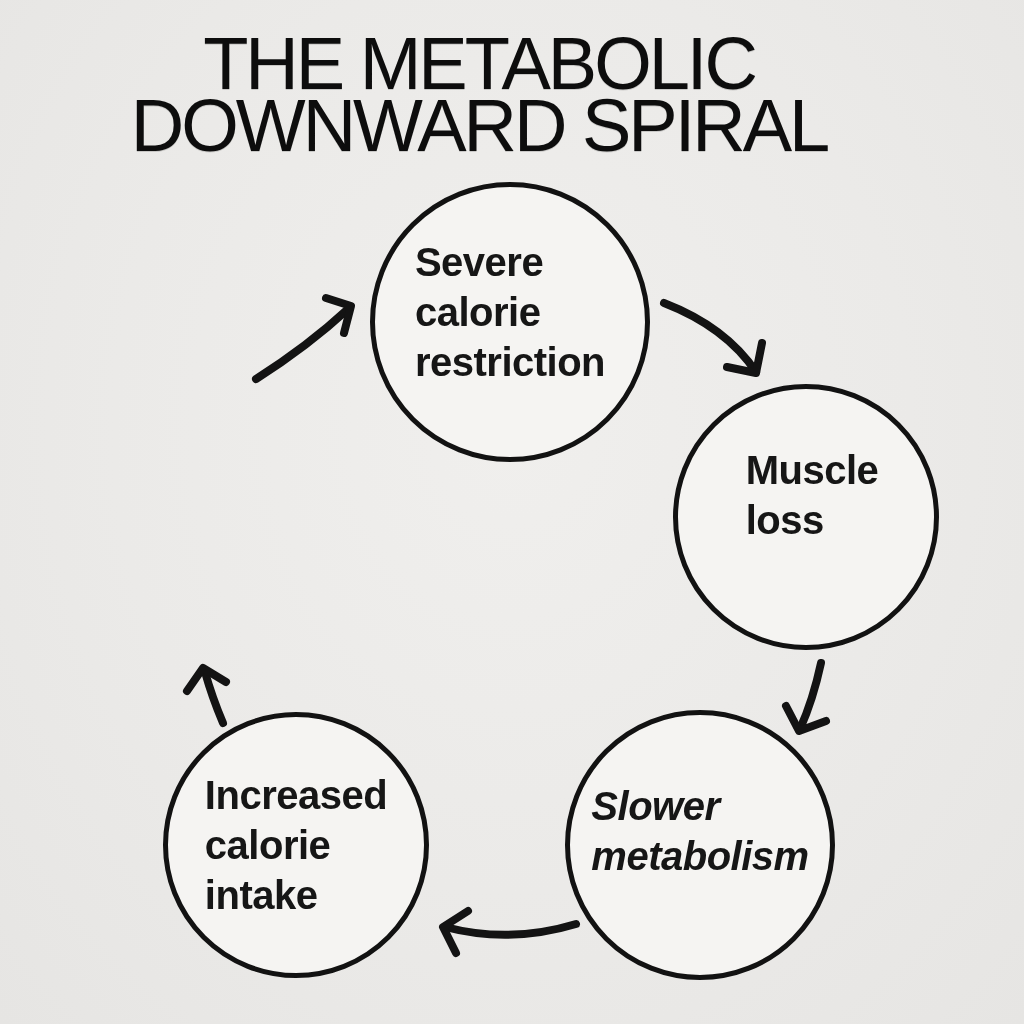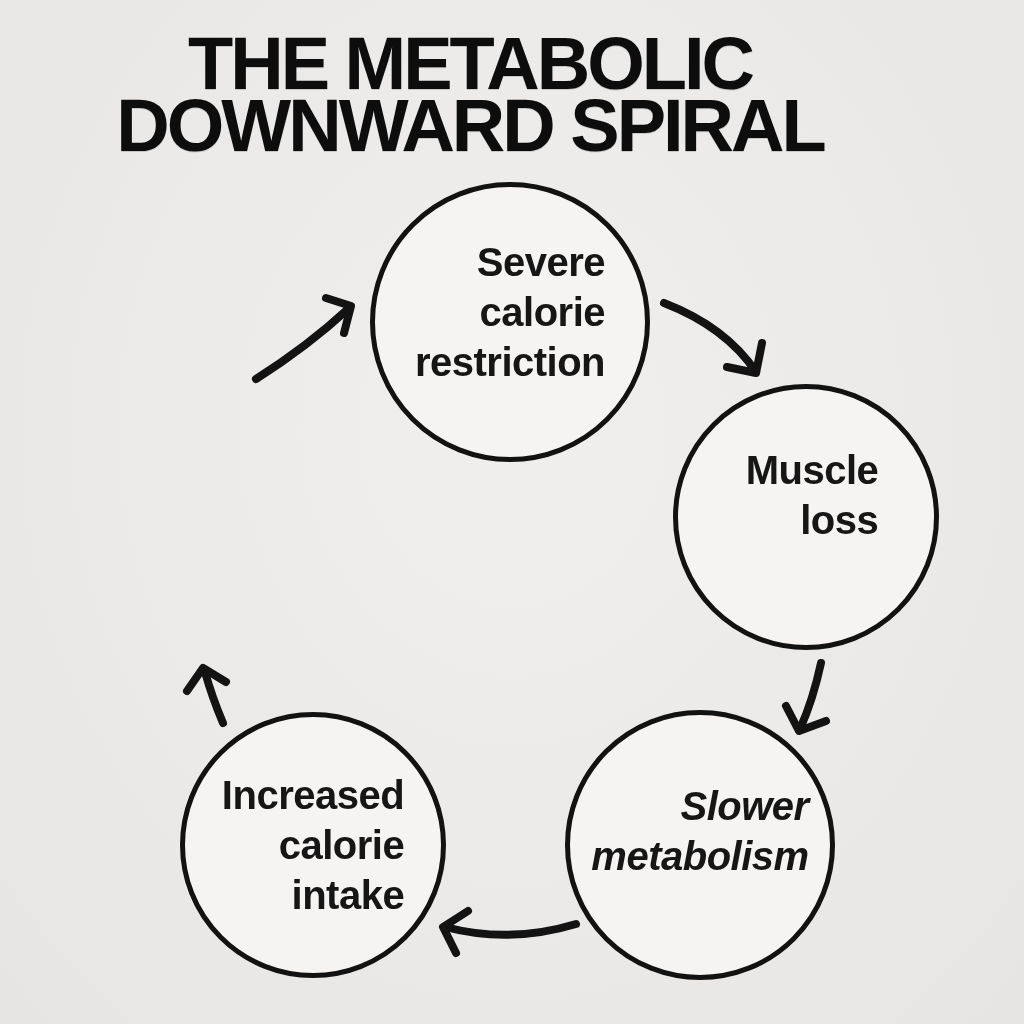--- a/index.html
+++ b/index.html
@@ -12,58 +12,58 @@
     position: relative;
     width: 1024px;
     height: 1024px;
     margin: 0 auto;
     background: radial-gradient(ellipse at 50% 42%, #f0efed 0%, #ebeae8 55%, #e6e5e3 100%);
     overflow: hidden;
   }
   .title {
     position: absolute;
     top: 33px;
-    left: 0;
+    left: 9px;
     width: 940px;
     text-align: center;
     font-size: 74px;
     line-height: 62px;
-    font-weight: bold;
+    font-weight: normal;
     letter-spacing: -3px;
     color: #0d0d0d;
     white-space: pre-line;
     text-shadow: 0 1px 0 rgba(0,0,0,0.15);
   }
   .node {
     position: absolute;
     border: 5px solid #121212;
     border-radius: 50%;
     background: #f5f4f2;
     display: flex;
     align-items: center;
     justify-content: center;
     box-sizing: border-box;
   }
   .node-label {
     font-weight: bold;
     font-size: 40px;
     line-height: 50px;
     color: #161616;
-    text-align: right;
+    text-align: left;
     white-space: pre-line;
     letter-spacing: -0.5px;
   }
   
   .node-severe    { left: 370px; top: 182px; width: 280px; height: 280px; }
   .node-severe .node-label { transform: translateY(-10px); }
   .node-muscle    { left: 673px; top: 384px; width: 266px; height: 266px; }
   .node-muscle .node-label { transform: translateY(-22px); margin-left: 12px; }
   .node-slower    { left: 565px; top: 710px; width: 270px; height: 270px; font-style: italic; }
   .node-slower .node-label { transform: translateY(-14px); }
-  .node-increased { left: 180px; top: 712px; width: 266px; height: 266px; }
+  .node-increased { left: 163px; top: 712px; width: 266px; height: 266px; }
   .node-fat       { left: 83px;  top: 384px; width: 268px; height: 268px; }
   .node-fat .node-label { transform: translateY(-6px); }
   .arrow-layer {
     position: absolute;
     left: 0; top: 0;
     width: 1024px; height: 1024px;
     pointer-events: none;
   }
   .arrow-layer path, .arrow-layer polyline {
     fill: none;

